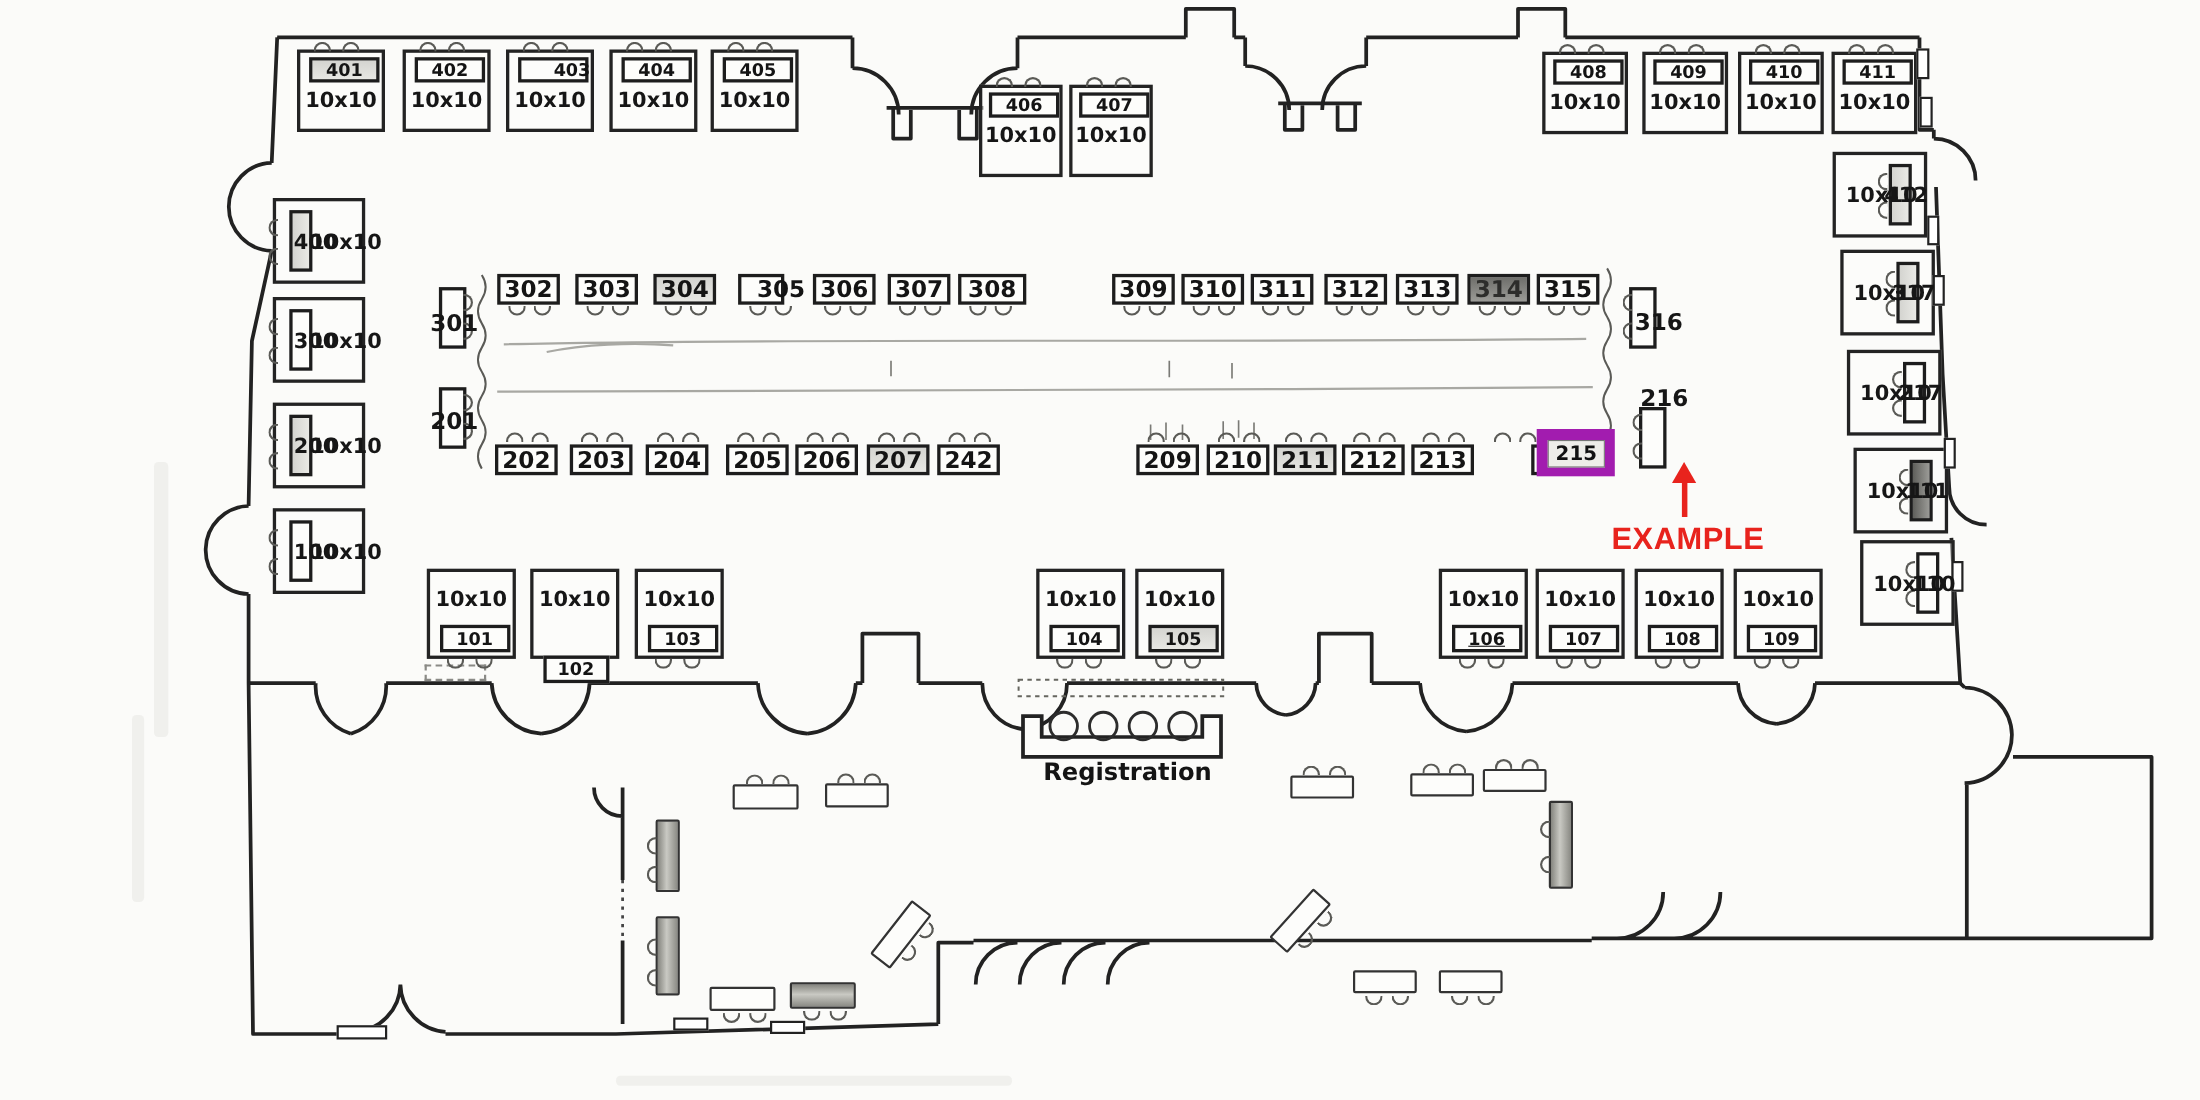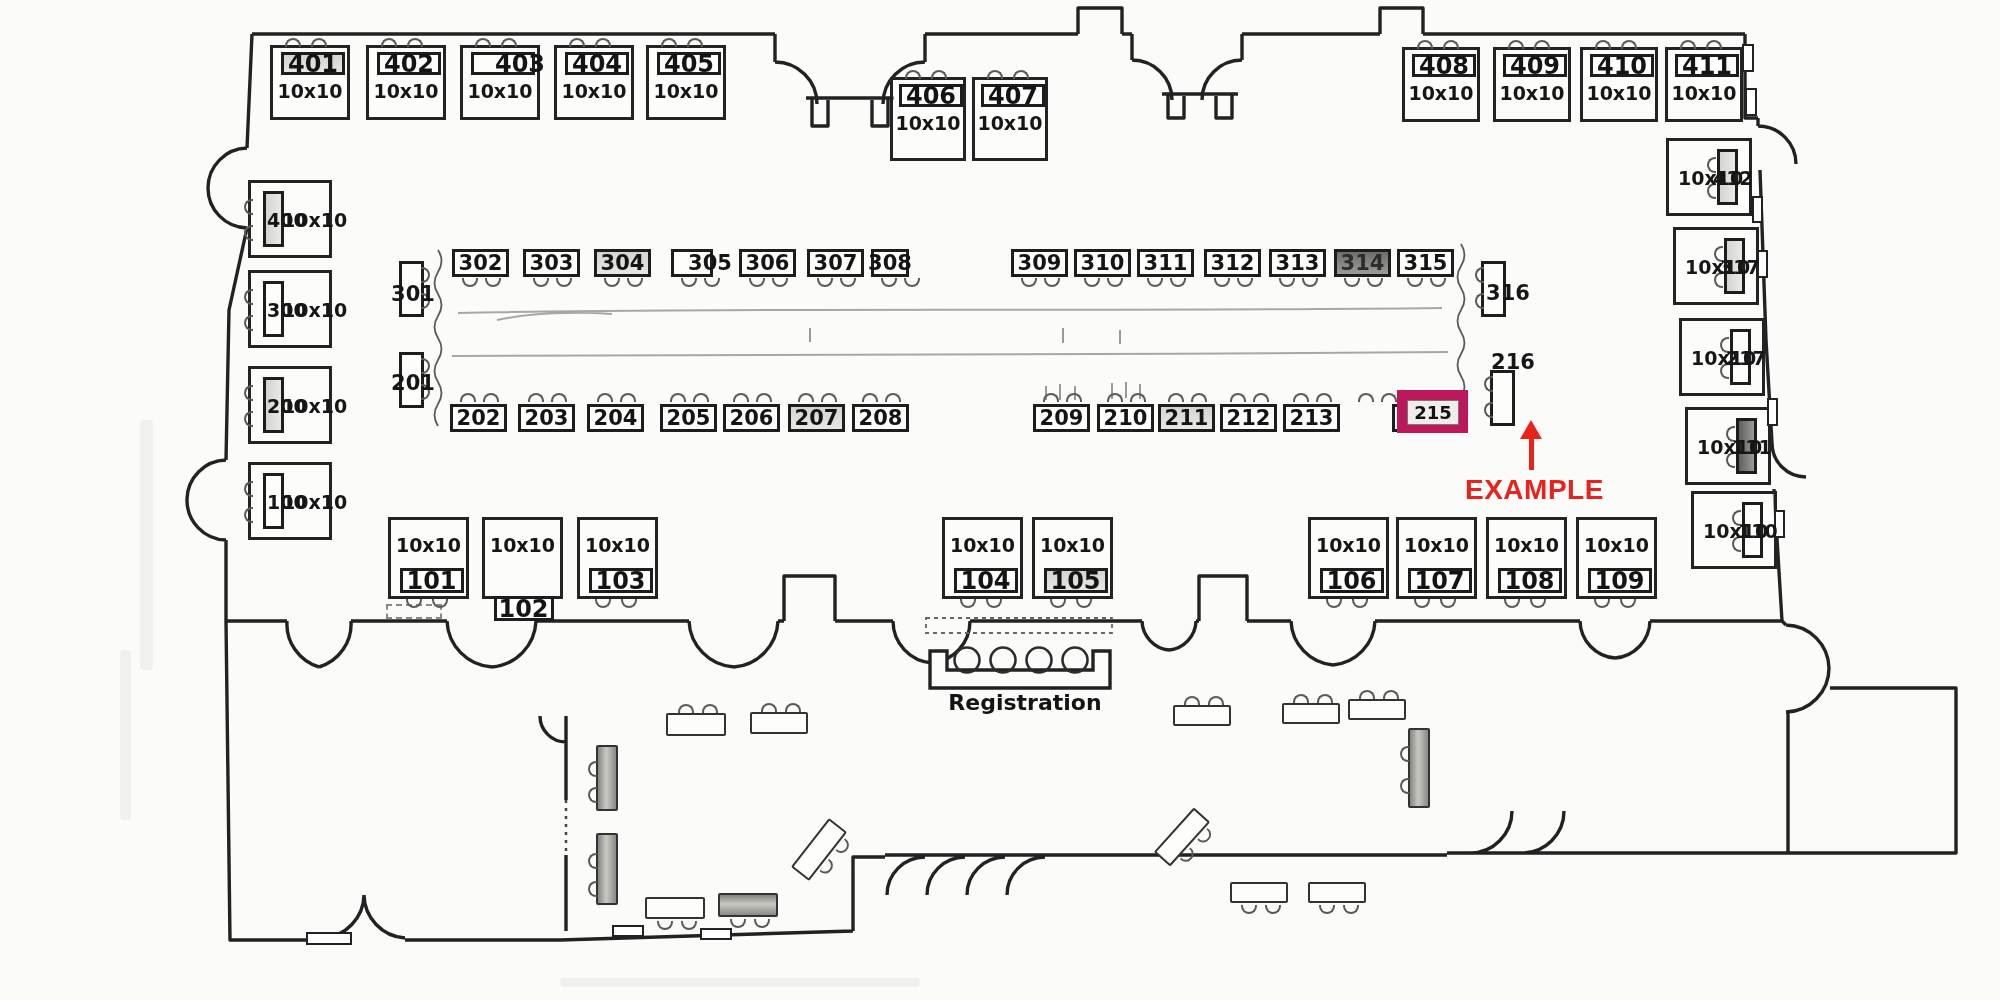--- a/index.html
+++ b/index.html
@@ -1,21 +1,21 @@
 <!DOCTYPE html>
 <html><head>
 <meta charset="utf-8">
 <style>
   html,body{margin:0;padding:0;background:#ffffff}
   .plan{position:relative;width:2000px;height:1000px;background:#fbfbf9;
         font-family:"DejaVu Sans",sans-serif;overflow:hidden}
   svg.walls{position:absolute;left:0;top:0}
   .booth{position:absolute;border:3px solid #232323;background:rgba(253,253,251,.5);box-sizing:border-box}
   .tag{position:absolute;border:3px solid #1d1d1d;background:#fdfdfb;display:flex;align-items:center;
-       justify-content:center;font-weight:bold;font-size:24px;color:#141414;box-sizing:border-box;z-index:3}
+       justify-content:center;font-weight:bold;font-size:16px;color:#141414;box-sizing:border-box;z-index:3}
   .tag.big{font-size:21px}
   .tag.light{background:linear-gradient(180deg,#d4d4d0,#e7e7e3)}
   .tag.dark{background:linear-gradient(180deg,#6e6e6a,#9b9b97);color:#2d2d2b}
   .vtag{position:absolute;border:3px solid #1d1d1d;background:#fdfdfb;box-sizing:border-box;z-index:1}
   .vtag.light{background:linear-gradient(90deg,#d4d4d0,#e9e9e5)}
   .vtag.dark{background:linear-gradient(90deg,#5f5f5b,#9b9b97)}
   .num,.size{position:absolute;font-weight:bold;font-size:19px;color:#161616;white-space:nowrap;z-index:4}
   .size.c{left:0;right:0;text-align:center}
   .cap-label{position:absolute;font-weight:bold;font-size:21px;color:#161616;width:58px;text-align:center;z-index:4}
   .chair{position:absolute;border:2px solid #5a5a56;background:transparent;box-sizing:border-box;z-index:2}
@@ -239,21 +239,21 @@
       <div class="chair down" style="left: 627px; top: 278px;"></div>
       <div class="tag big " style="left: 671px; top: 249px; width: 34px; height: 28px; padding-left: 36px;">305</div>
       <div class="chair down" style="left: 681px; top: 278px;"></div>
       <div class="chair down" style="left: 704px; top: 278px;"></div>
       <div class="tag big " style="left: 739px; top: 249px; width: 57px; height: 28px;">306</div>
       <div class="chair down" style="left: 749px; top: 278px;"></div>
       <div class="chair down" style="left: 772px; top: 278px;"></div>
       <div class="tag big " style="left: 807px; top: 249px; width: 57px; height: 28px;">307</div>
       <div class="chair down" style="left: 817px; top: 278px;"></div>
       <div class="chair down" style="left: 840px; top: 278px;"></div>
-      <div class="tag big " style="left: 871px; top: 249px; width: 38px; height: 28px;">308</div>
+      <div class="tag big " style="left: 871px; top: 249px; width: 62px; height: 28px;">308</div>
       <div class="chair down" style="left: 881px; top: 278px;"></div>
       <div class="chair down" style="left: 904px; top: 278px;"></div>
       <div class="tag big " style="left: 1011px; top: 249px; width: 57px; height: 28px;">309</div>
       <div class="chair down" style="left: 1021px; top: 278px;"></div>
       <div class="chair down" style="left: 1044px; top: 278px;"></div>
       <div class="tag big " style="left: 1074px; top: 249px; width: 57px; height: 28px;">310</div>
       <div class="chair down" style="left: 1084px; top: 278px;"></div>
       <div class="chair down" style="left: 1107px; top: 278px;"></div>
       <div class="tag big " style="left: 1137px; top: 249px; width: 57px; height: 28px;">311</div>
       <div class="chair down" style="left: 1147px; top: 278px;"></div>
@@ -289,21 +289,21 @@
       <div class="chair up" style="left: 620px; top: 393px;"></div>
       <div class="tag big " style="left: 660px; top: 404px; width: 57px; height: 28px;">205</div>
       <div class="chair up" style="left: 670px; top: 393px;"></div>
       <div class="chair up" style="left: 693px; top: 393px;"></div>
       <div class="tag big " style="left: 723px; top: 404px; width: 57px; height: 28px;">206</div>
       <div class="chair up" style="left: 733px; top: 393px;"></div>
       <div class="chair up" style="left: 756px; top: 393px;"></div>
       <div class="tag big light" style="left: 788px; top: 404px; width: 57px; height: 28px;">207</div>
       <div class="chair up" style="left: 798px; top: 393px;"></div>
       <div class="chair up" style="left: 821px; top: 393px;"></div>
-      <div class="tag big " style="left: 852px; top: 404px; width: 57px; height: 28px;">208</div>
+      <div class="tag big " style="left: 852px; top: 404px; width: 57px; height: 28px;">242</div>
       <div class="chair up" style="left: 862px; top: 393px;"></div>
       <div class="chair up" style="left: 885px; top: 393px;"></div>
       <div class="tag big " style="left: 1033px; top: 404px; width: 57px; height: 28px;">209</div>
       <div class="chair up" style="left: 1043px; top: 393px;"></div>
       <div class="chair up" style="left: 1066px; top: 393px;"></div>
       <div class="tag big " style="left: 1097px; top: 404px; width: 57px; height: 28px;">210</div>
       <div class="chair up" style="left: 1107px; top: 393px;"></div>
       <div class="chair up" style="left: 1130px; top: 393px;"></div>
       <div class="tag big light" style="left: 1158px; top: 404px; width: 57px; height: 28px;">211</div>
       <div class="chair up" style="left: 1168px; top: 393px;"></div>
@@ -443,21 +443,21 @@
       <div class="stud" style="left: 1745px; top: 88px; width: 12px; height: 28px;"></div>
       <div class="stud" style="left: 1752px; top: 196px; width: 11px; height: 27px;"></div>
       <div class="stud" style="left: 1757px; top: 250px; width: 11px; height: 28px;"></div>
       <div class="stud" style="left: 1767px; top: 398px; width: 11px; height: 28px;"></div>
       <div class="stud" style="left: 1774px; top: 510px; width: 11px; height: 28px;"></div>
       <div class="stud" style="left: 306px; top: 932px; width: 46px; height: 13px;"></div>
       <div class="stud" style="left: 612px; top: 925px; width: 32px; height: 12px;"></div>
       <div class="stud" style="left: 700px; top: 928px; width: 32px; height: 12px;"></div>
     </div>
 
-  <div class="hl" style="left: 1397px; top: 390px; width: 71px; height: 43px; background: #be185d;">
+  <div class="hl" style="left: 1397px; top: 390px; width: 71px; height: 43px; background: #a21caf;">
     <div class="hl-tag">
       <span>215</span>
     </div>
   </div>
   <div class="arrow-head" style="left: 1520px; top: 420px; border-bottom-color: rgb(232, 35, 29);"></div>
   <div class="arrow-shaft" style="left: 1529px; top: 437px; background: rgb(232, 35, 29);"></div>
   <div class="example-label" style="left: 1465px; top: 474px; color: rgb(232, 35, 29);">EXAMPLE</div>
 
   <div class="reg-label" style="left:938px;top:690px;width:174px">Registration</div>
 

